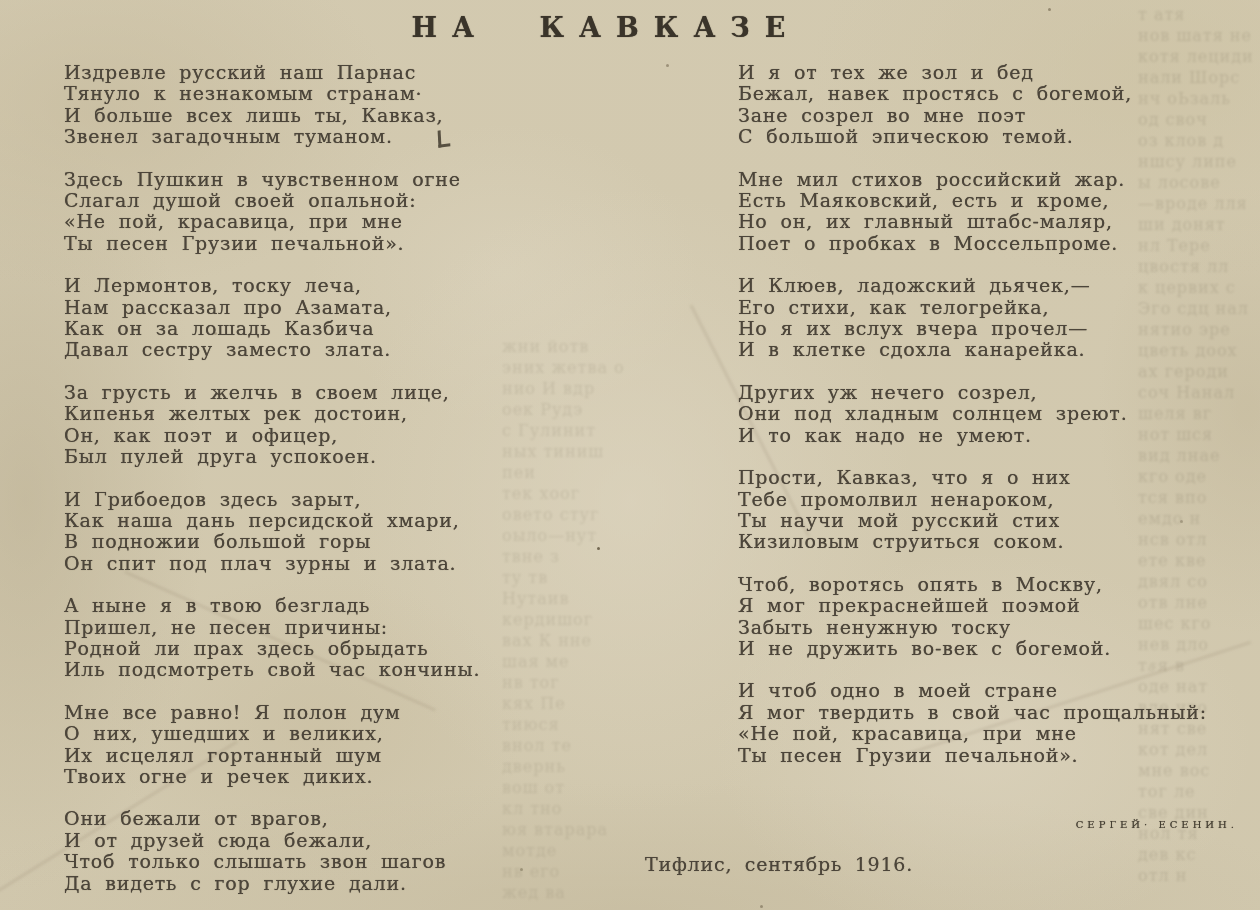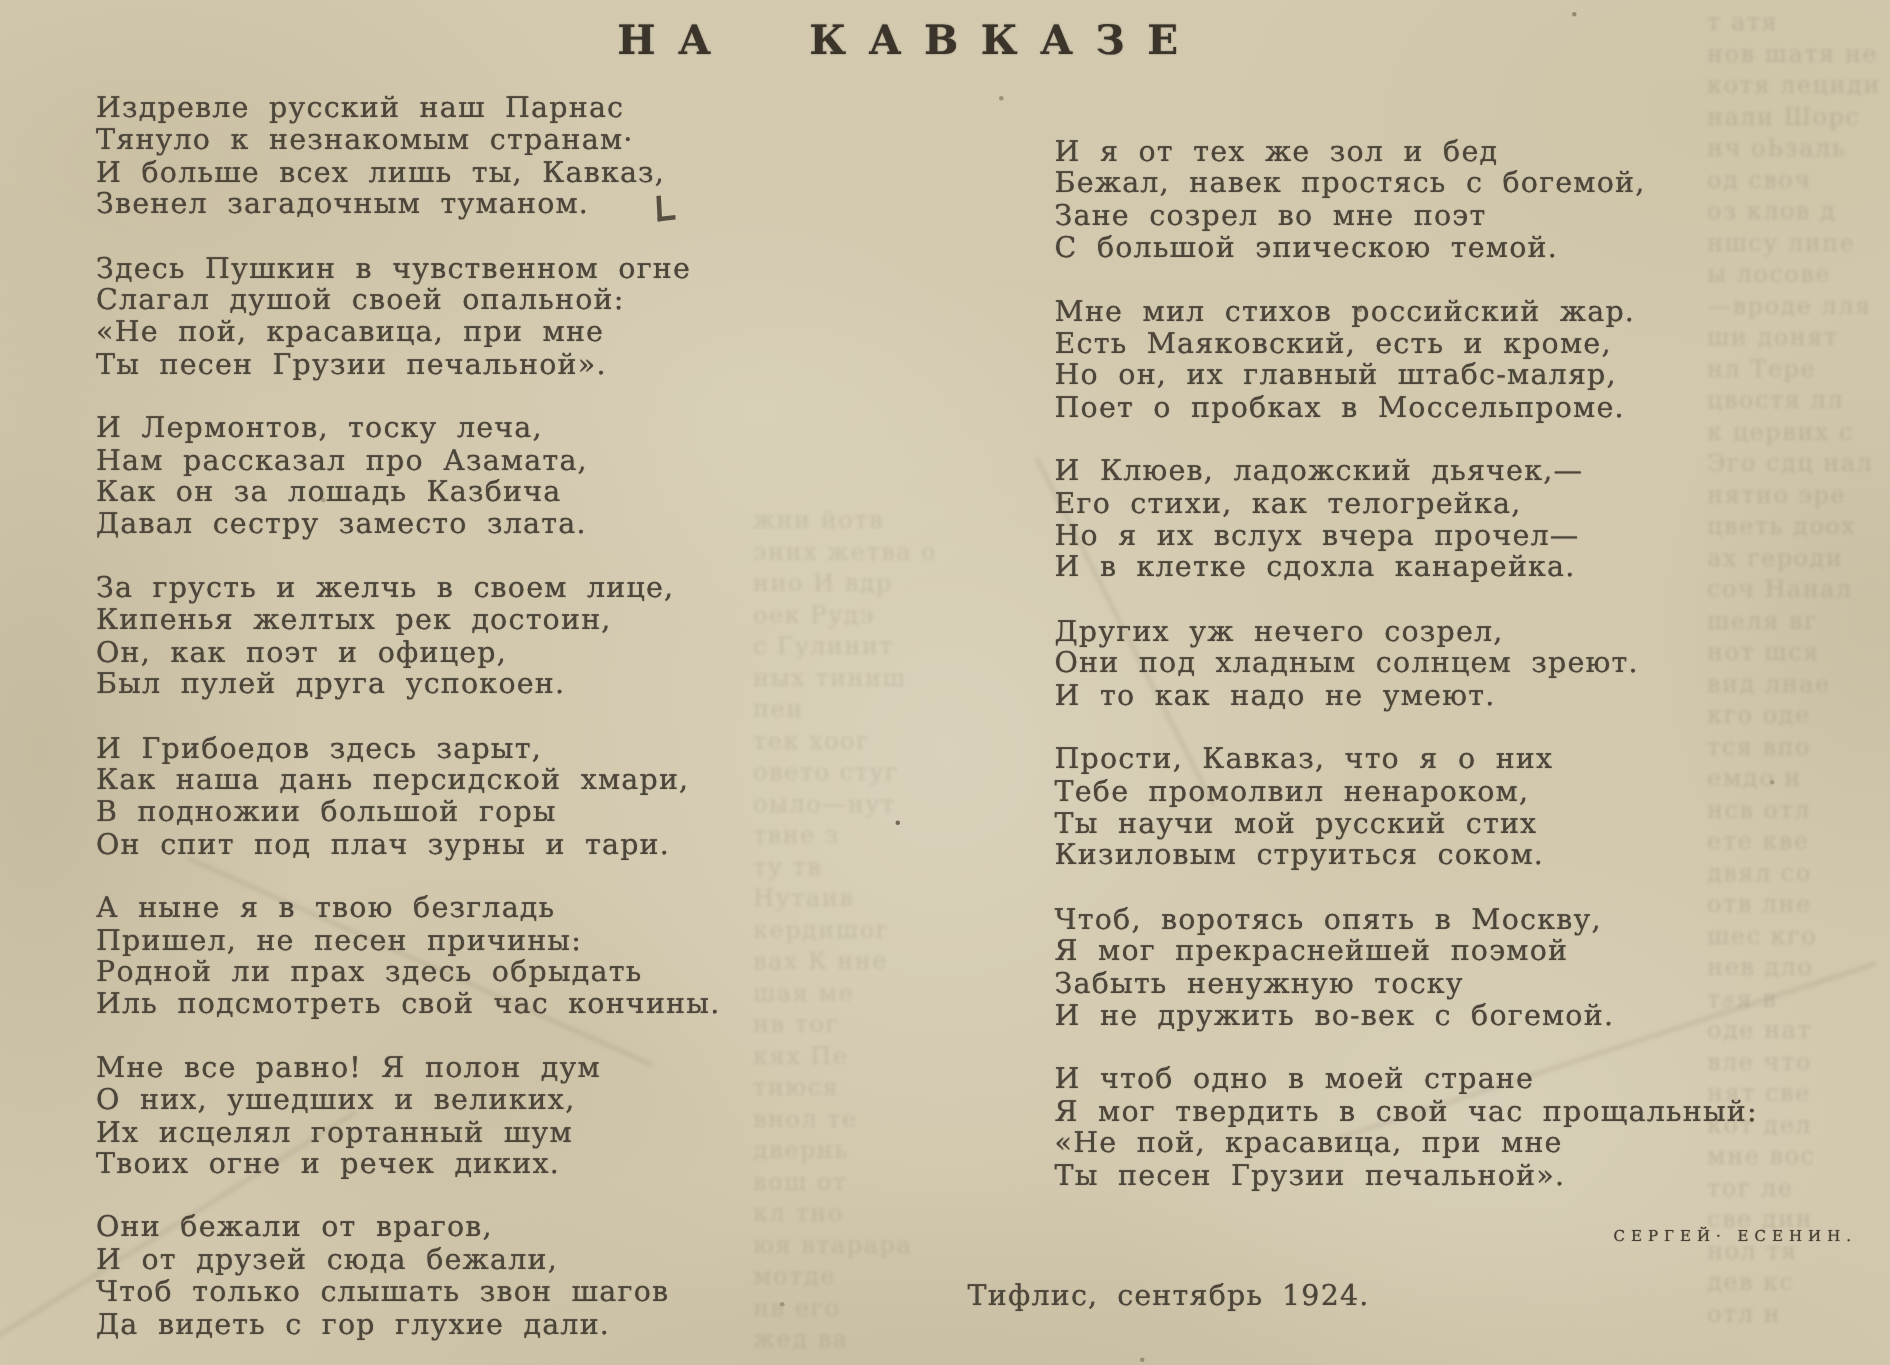--- a/index.html
+++ b/index.html
@@ -34,21 +34,21 @@
       666px 64px 0 rgba(90,78,55,.45), 1048px 8px 0 rgba(90,78,55,.5),
       214px 332px 0 rgba(95,84,60,.35), 520px 868px 0 rgba(95,84,60,.4),
       1180px 520px 0 rgba(95,84,60,.35), 760px 905px 0 rgba(90,78,55,.45);}
   .title{
     position:absolute;left:0;top:12px;width:1212px;text-align:center;
     font-size:27px;font-weight:bold;letter-spacing:15px;word-spacing:26px;
     color:#3a342a;text-shadow:0 0 1px rgba(58,52,42,.7);
   }
   .col{position:absolute;font-size:19px;line-height:21.4px;}
   .col-left{left:64px;top:62px;}
-  .col-right{left:703px;top:62px;margin-top:29px;}
+  .col-right{left:738px;top:62px;}
   .stanza{margin-bottom:21px;}
   .line{white-space:nowrap;letter-spacing:.8px;word-spacing:.32em;
     text-shadow:0 0 .7px rgba(62,55,42,.75);}
   .signature{
     position:absolute;top:819px;right:22px;font-size:10px;
     letter-spacing:.40em;white-space:nowrap;color:#453f33;
     text-shadow:0 0 .7px rgba(62,55,42,.7);
   }
   .dateline{
     position:absolute;left:645px;top:853px;font-size:19px;
@@ -175,21 +175,21 @@
       <div class="stanza">
         <div class="line">За грусть и желчь в своем лице,</div>
         <div class="line">Кипенья желтых рек достоин,</div>
         <div class="line">Он, как поэт и офицер,</div>
         <div class="line">Был пулей друга успокоен.</div>
       </div>
       <div class="stanza">
         <div class="line">И Грибоедов здесь зарыт,</div>
         <div class="line">Как наша дань персидской хмари,</div>
         <div class="line">В подножии большой горы</div>
-        <div class="line">Он спит под плач зурны и тари.</div>
+        <div class="line">Он спит под плач зурны и злата.</div>
       </div>
       <div class="stanza">
         <div class="line">А ныне я в твою безгладь</div>
         <div class="line">Пришел, не песен причины:</div>
         <div class="line">Родной ли прах здесь обрыдать</div>
         <div class="line">Иль подсмотреть свой час кончины.</div>
       </div>
       <div class="stanza">
         <div class="line">Мне все равно! Я полон дум</div>
         <div class="line">О них, ушедших и великих,</div>
@@ -243,15 +243,15 @@
         <div class="line">И чтоб одно в моей стране</div>
         <div class="line">Я мог твердить в свой час прощальный:</div>
         <div class="line">«Не пой, красавица, при мне</div>
         <div class="line">Ты песен Грузии печальной».</div>
       </div>
     </div>
 
   <div class="stray-mark"></div>
 
   <div class="signature">СЕРГЕЙ· ЕСЕНИН.</div>
-  <div class="dateline">Тифлис, сентябрь 1924.</div>
+  <div class="dateline">Тифлис, сентябрь 1916.</div>
 
 </div>
 
 </body></html>

